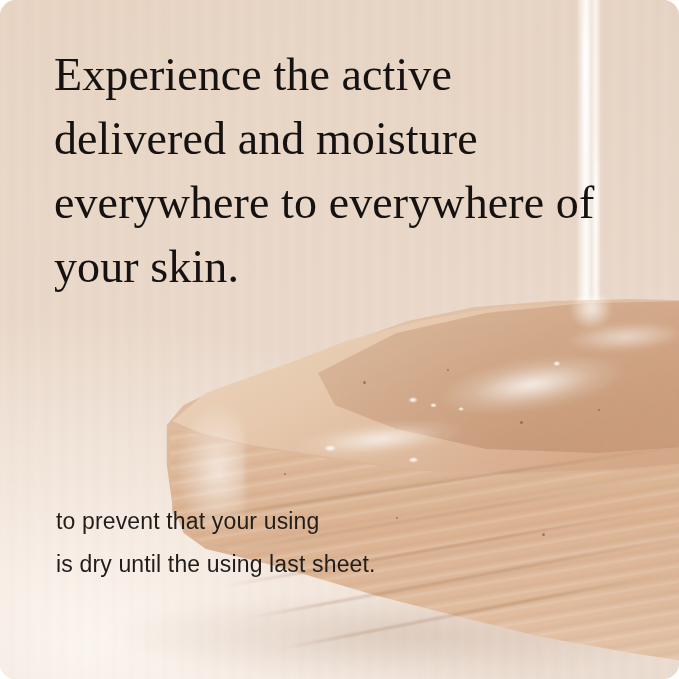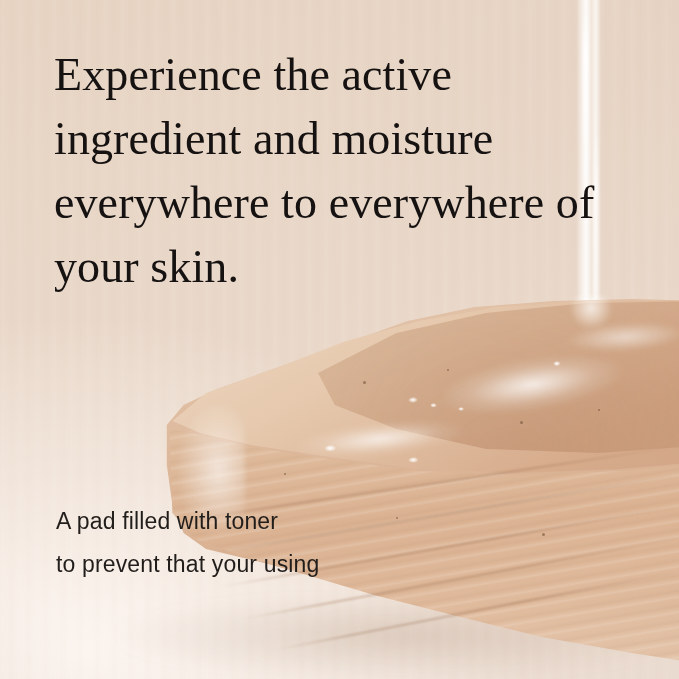--- a/index.html
+++ b/index.html
@@ -7,20 +7,21 @@
     padding: 0;
     background: #ffffff;
   }
   #ad {
     position: relative;
     width: 679px;
     height: 679px;
     overflow: hidden;
     background: #e8d6c6;
     font-family: "Liberation Sans", sans-serif;
+    border-radius: 16px;
   }
 
   
   .bg-base {
     position: absolute;
     inset: 0;
     background:
       radial-gradient(120% 90% at 12% 96%, rgba(255,250,246,0.85) 0%, rgba(255,250,246,0.0) 55%),
       radial-gradient(100% 70% at 95% 8%, rgba(230,211,196,0.75) 0%, rgba(230,211,196,0) 60%),
       linear-gradient(168deg, #e7d4c3 0%, #e9d8c9 38%, #ead9cb 62%, #eee0d5 100%);
@@ -299,23 +300,23 @@
     <div class="pad-speck" style="left:44%;top:58%;width:2px;height:2px;"></div>
     <div class="pad-speck" style="left:70%;top:62%;width:3px;height:3px;"></div>
     <div class="pad-speck" style="left:24%;top:47%;width:2px;height:2px;"></div>
   </div>
 
   <div class="water-splash"></div>
   <div class="bg-vignette"></div>
 
   <div class="headline">
     <div>Experience the active</div>
-    <div>ingredient and moisture</div>
+    <div>delivered and moisture</div>
     <div>everywhere to everywhere of</div>
     <div>your skin.</div>
   </div>
 
   <div class="subcopy">
-    <div>A pad filled with toner</div>
     <div>to prevent that your using</div>
+    <div>is dry until the using last sheet.</div>
   </div>
 
 </div>
 
 </body></html>

